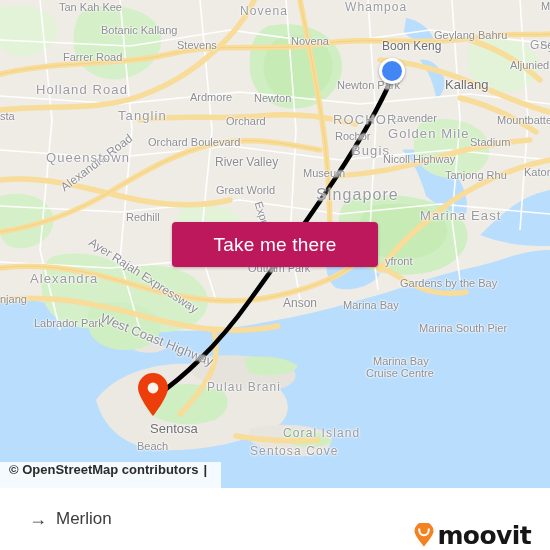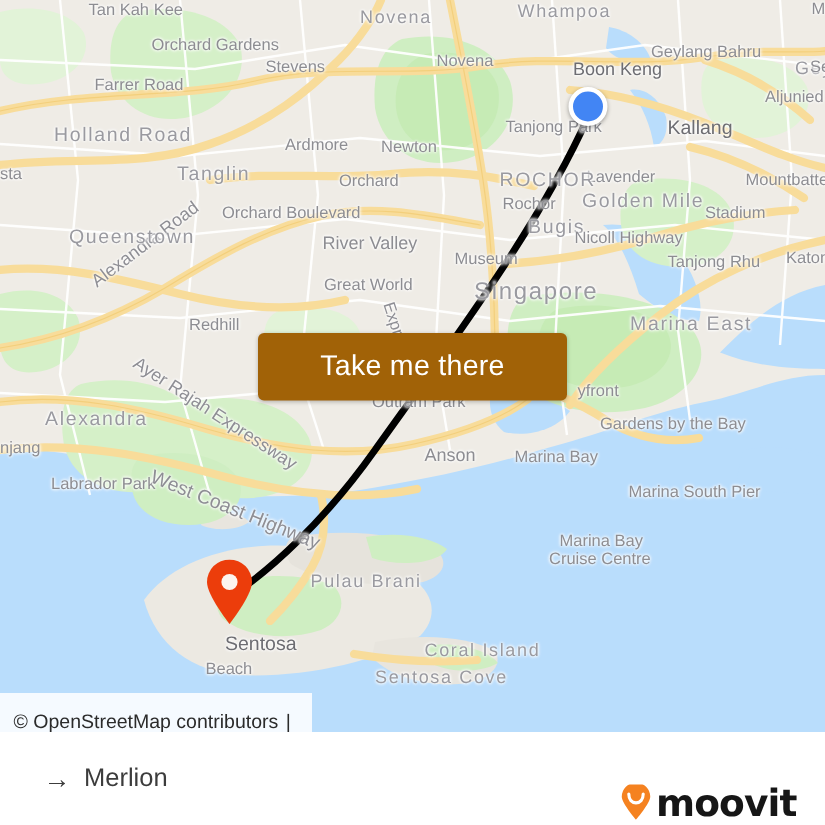--- a/index.html
+++ b/index.html
@@ -31,35 +31,36 @@
     position:absolute;width:26px;height:26px;border-radius:50%;
     background:#4285f4;border:3px solid #ffffff;
     box-sizing:border-box;
     box-shadow:0 1px 3px rgba(0,0,0,.35);
   }
   .dest-pin{position:absolute;width:34px;height:44px;}
 
   
   .take-me-there{
     position:absolute;left:172px;top:222px;width:206px;height:45px;
-    background:#a16207;color:#ffffff;border:0;border-radius:4px;
+    background:#be185d;color:#ffffff;border:0;border-radius:4px;
     font-size:19px;font-family:"Liberation Sans","DejaVu Sans",sans-serif;
     letter-spacing:.2px;cursor:pointer;
     display:flex;align-items:center;justify-content:center;
     box-shadow:0 1px 3px rgba(0,0,0,.25);
   }
 
   
   .attribution{
     position:absolute;left:0;top:462px;height:26px;
     background:rgba(255,255,255,.86);
-    display:flex;align-items:flex-end;
+    display:flex;align-items:flex-start;
     padding:0 9px 0 9px;
     font-size:13px;color:#2b2b2b;
     box-sizing:border-box;
+    font-weight:bold;
   }
   .attribution span{white-space:nowrap;}
   .attr-sep{margin:0 5px;color:#2b2b2b;}
 
   
   .footer{
     position:absolute;left:0;top:488px;width:550px;height:62px;
     background:#ffffff;display:flex;align-items:center;
   }
   .footer-title{
@@ -207,29 +208,29 @@
         </g>
 
         <path d="M392 78 C 360 150 300 230 250 300 C 216 348 180 380 156 396" fill="none" stroke="#000000" stroke-width="4.6" stroke-linecap="round"></path>
       </g>
     </svg>
 
     <div id="labels">
         <div class="lbl" style="left: 59px; top: 1px; font-size: 11px;">Tan Kah Kee</div>
         <div class="lbl place" style="left: 240px; top: 4px; font-size: 12px;">Novena</div>
         <div class="lbl place" style="left: 345px; top: 0px; font-size: 12px;">Whampoa</div>
-        <div class="lbl" style="left: 101px; top: 24px; font-size: 11px;">Orchard Gardens</div>
+        <div class="lbl" style="left: 101px; top: 24px; font-size: 11px;">Botanic Kallang</div>
         <div class="lbl" style="left: 434px; top: 29px; font-size: 11px;">Geylang Bahru</div>
         <div class="lbl" style="left: 177px; top: 39px; font-size: 11px;">Stevens</div>
         <div class="lbl" style="left: 291px; top: 35px; font-size: 11px;">Novena</div>
         <div class="lbl dark" style="left: 382px; top: 39px; font-size: 12px;">Boon Keng</div>
         <div class="lbl place" style="left: 530px; top: 38px; font-size: 12px;">Gey</div>
         <div class="lbl" style="left: 63px; top: 51px; font-size: 11px;">Farrer Road</div>
         <div class="lbl" style="left: 510px; top: 59px; font-size: 11px;">Aljunied</div>
-        <div class="lbl" style="left: 337px; top: 79px; font-size: 11px;">Tanjong Park</div>
+        <div class="lbl" style="left: 337px; top: 79px; font-size: 11px;">Newton Park</div>
         <div class="lbl dark" style="left: 412px; top: 77px; font-size: 13px; margin-left: 33px;">Kallang</div>
         <div class="lbl place" style="left: 36px; top: 82px; font-size: 13px;">Holland Road</div>
         <div class="lbl" style="left: 190px; top: 91px; font-size: 11px;">Ardmore</div>
         <div class="lbl" style="left: 254px; top: 92px; font-size: 11px;">Newton</div>
         <div class="lbl" style="left: 391px; top: 112px; font-size: 11px;">Lavender</div>
         <div class="lbl" style="left: 497px; top: 114px; font-size: 11px;">Mountbatten</div>
         <div class="lbl place" style="left: 118px; top: 108px; font-size: 13px;">Tanglin</div>
         <div class="lbl" style="left: 226px; top: 115px; font-size: 11px;">Orchard</div>
         <div class="lbl place" style="left: 333px; top: 112px; font-size: 13px;">ROCHOR</div>
         <div class="lbl place" style="left: 388px; top: 126px; font-size: 13px;">Golden Mile</div>

